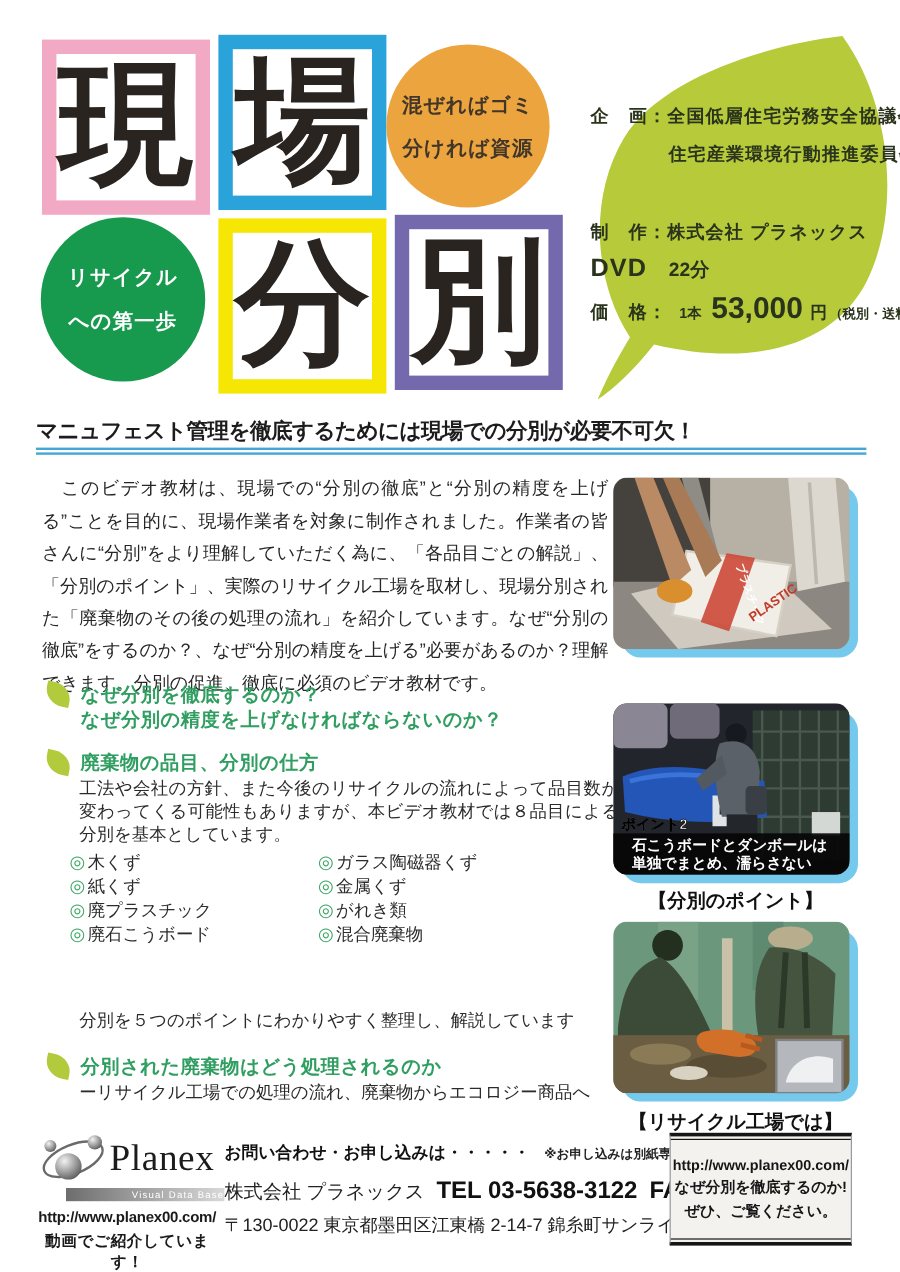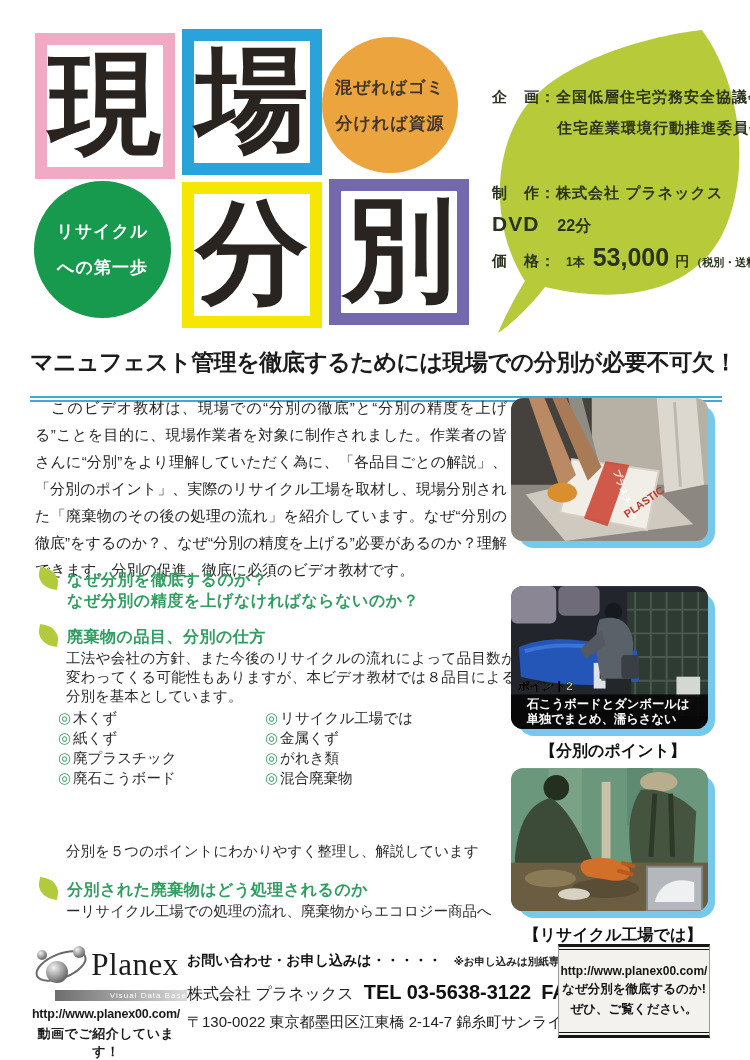--- a/index.html
+++ b/index.html
@@ -26,22 +26,22 @@
   .leaf-row .val{font-size:15px;letter-spacing:1px;}
   .leaf-row .dvd{font-size:21px;letter-spacing:1px;}
   .leaf-row .dur{font-size:16px;margin-left:18px;}
   .leaf-row .unit{font-size:12px;margin-left:10px;}
   .leaf-row .price{font-size:25px;margin-left:8px;letter-spacing:0;}
   .leaf-row .yen{font-size:14px;margin-left:6px;}
   .leaf-row .note{font-size:11px;margin-left:2px;}
 
   
   .headline{position:absolute;left:30px;top:347px;width:692px;}
-  .headline .txt{font-size:23px;font-weight:900;color:#1c1c1c;letter-spacing:-0.5px;white-space:nowrap;
-                 padding-bottom:18px;border-bottom:2px solid #45a7d6;}
+  .headline .txt{font-size:18px;font-weight:900;color:#1c1c1c;letter-spacing:-0.5px;white-space:nowrap;
+                 padding-bottom:2px;border-bottom:2px solid #45a7d6;}
   .headline:after{content:"";display:block;height:2px;background:#45a7d6;margin-top:2px;}
 
   
   .intro{position:absolute;left:35px;top:394px;width:472px;font-size:15px;line-height:27px;color:#262626;
          text-align:justify;font-weight:500;}
 
   
   .leafb{display:inline-block;width:21px;height:19px;background:#b2cb3d;border-radius:0 75% 0 75%;transform:rotate(12deg);flex:none;}
   .sec{position:absolute;left:38px;display:flex;gap:8px;align-items:flex-start;}
   .sec .h{color:#2f9e60;font-size:16px;font-weight:bold;line-height:21px;letter-spacing:0.5px;}
@@ -170,21 +170,21 @@
         <span>廃プラスチック</span>
       </div>
     <div class="li">
         <span class="bullet">◎</span>
         <span>廃石こうボード</span>
       </div>
   </div>
   <div class="ilist" style="left:265px;">
     <div class="li">
         <span class="bullet">◎</span>
-        <span>リサイクル工場では</span>
+        <span>ガラス陶磁器くず</span>
       </div>
     <div class="li">
         <span class="bullet">◎</span>
         <span>金属くず</span>
       </div>
     <div class="li">
         <span class="bullet">◎</span>
         <span>がれき類</span>
       </div>
     <div class="li">

